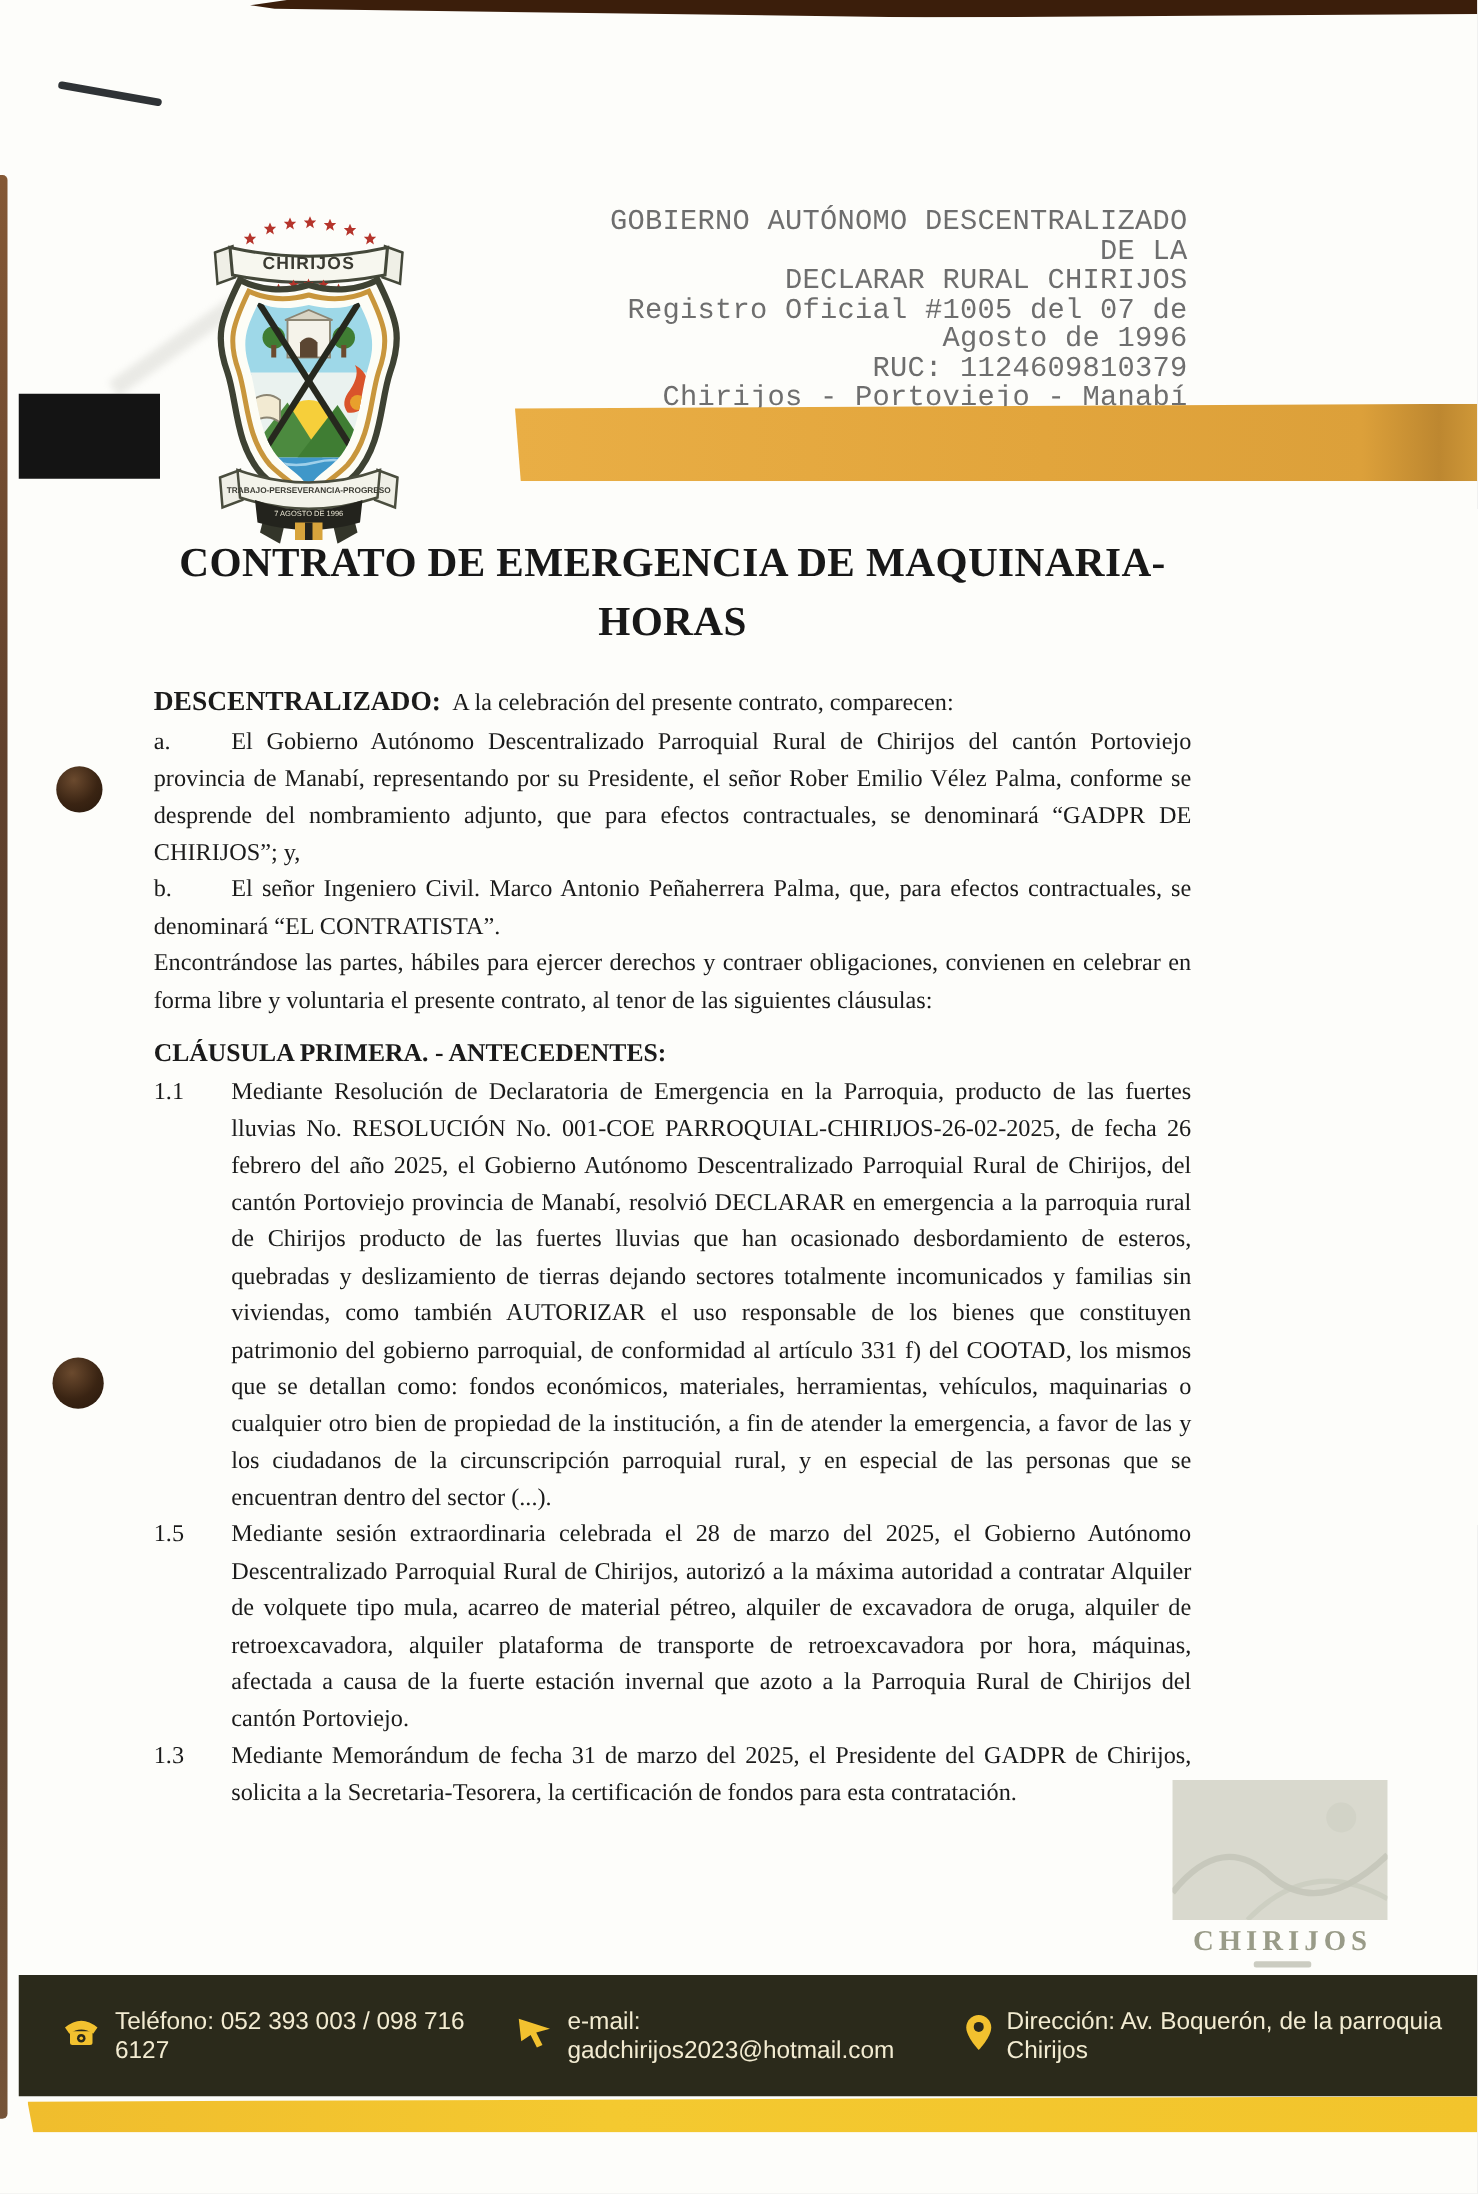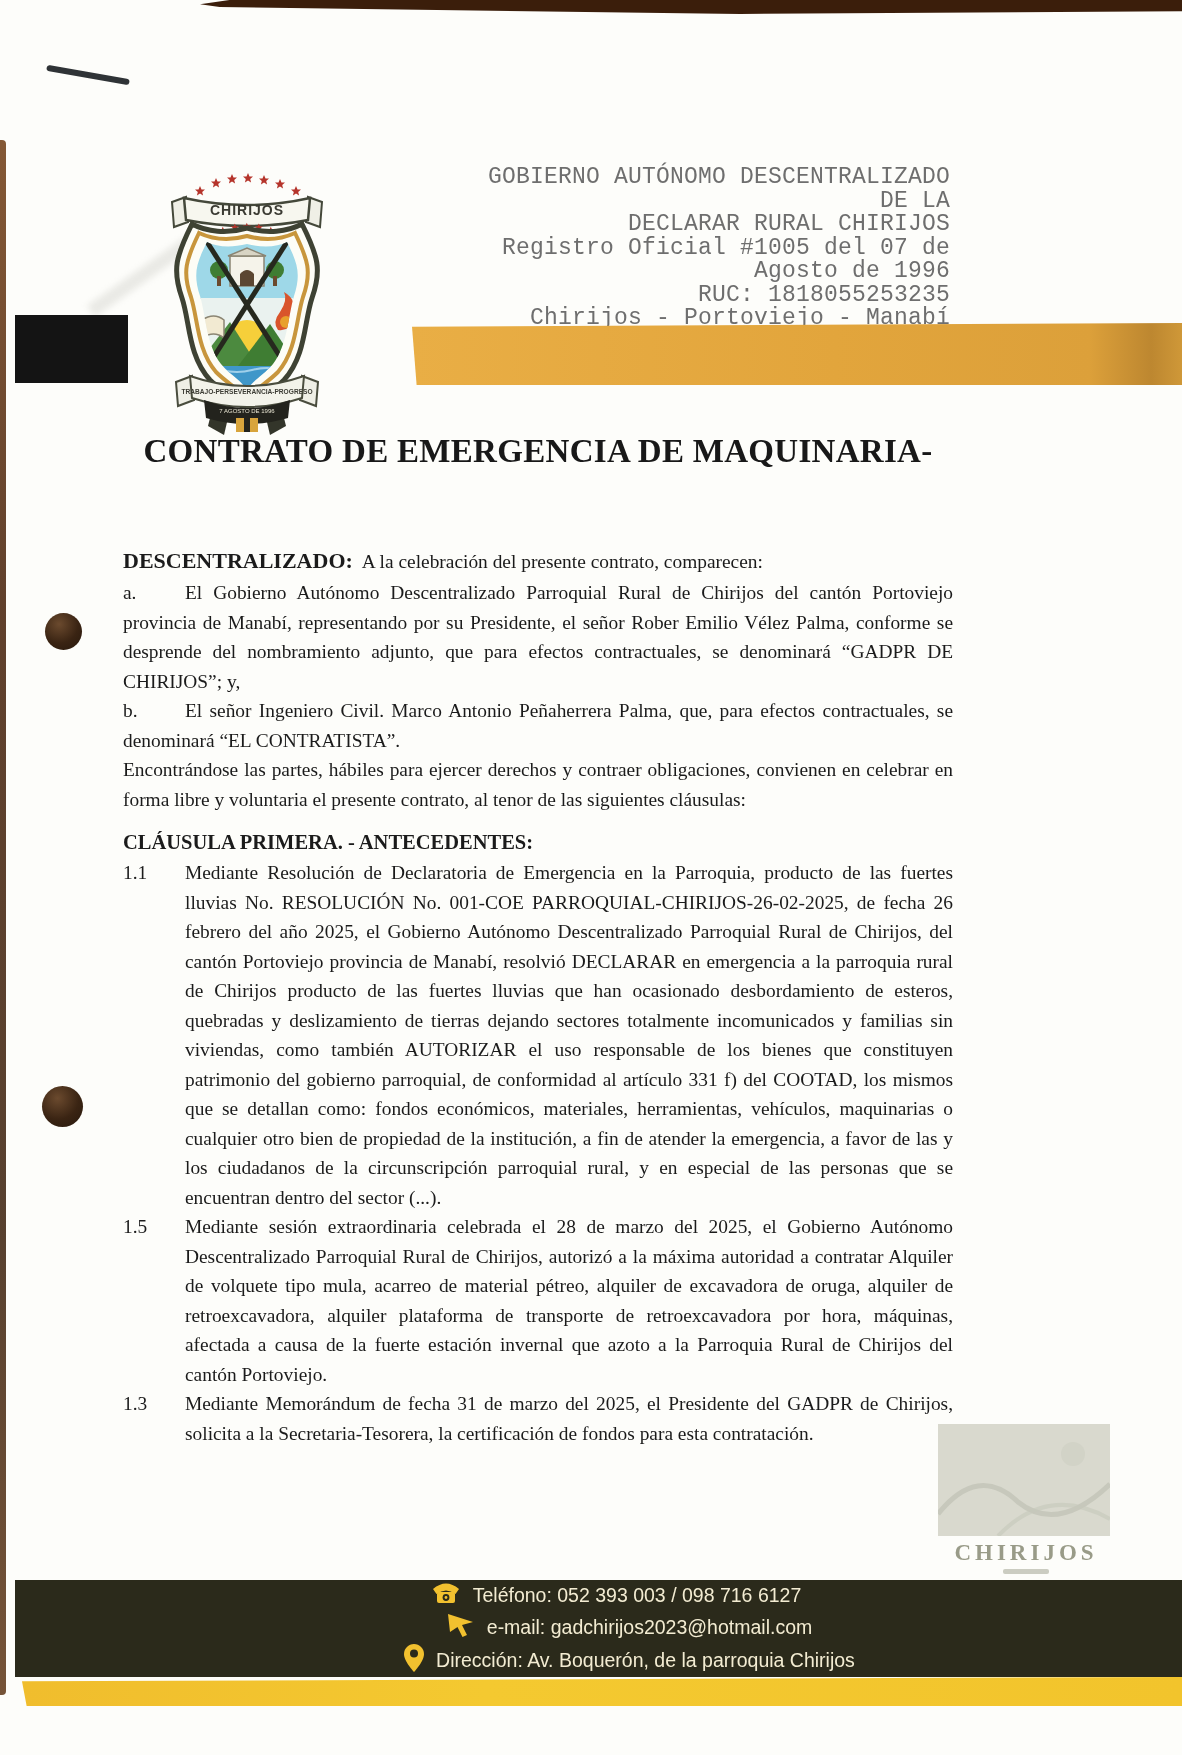--- a/index.html
+++ b/index.html
@@ -86,21 +86,21 @@
   }
   .stamp-subline{width:46px;height:5px;background:#9a9c88;opacity:.5;margin:3px auto 0;border-radius:2px;}
 
   
   .footer-bar{
     position:absolute;left:15px;top:1580px;width:1167px;height:97px;
     background:#2b2a1b;
     display:flex;align-items:center;
     padding-left:34px;box-sizing:border-box;
     font-family:"Liberation Sans", sans-serif;
-    color:#f3ecd2;font-size:19.5px;flex-direction:column;
+    color:#f3ecd2;font-size:19.5px;
   }
   .footer-group{display:flex;align-items:center;gap:11px;}
   .footer-group + .footer-group{margin-left:27px;}
   .footer-yellow{
     position:absolute;left:22px;top:1677px;width:1160px;height:29px;
     background:linear-gradient(90deg,#f0bd2d,#f4c930 40%,#f2c42c);
     clip-path:polygon(0 15%,100% 0,100% 100%,.4% 100%);
   }
 </style>
 </head>
@@ -189,28 +189,29 @@
         <rect x="82" y="248" width="6" height="14" fill="#23231d"></rect>
         <text x="85" y="243" text-anchor="middle" font-family="Liberation Sans, sans-serif" font-size="6" fill="#e8e4d2">7 AGOSTO DE 1996</text>
       </g>
     </svg>
   </div>
 
   <div class="header-text">
     <div>GOBIERNO AUTÓNOMO DESCENTRALIZADO DE LA</div>
     <div>DECLARAR RURAL CHIRIJOS</div>
     <div>Registro Oficial #1005  del 07 de Agosto de 1996</div>
-    <div>RUC: 1818055253235</div>
+    <div>RUC: 1124609810379</div>
     <div>Chirijos - Portoviejo - Manabí</div>
   </div>
 
   <div class="gold-band"></div>
 
   <div class="doc-title">
     <div>CONTRATO DE EMERGENCIA DE MAQUINARIA-</div>
+    <div>HORAS</div>
   </div>
 
   <div class="stamp">
     <div class="stamp-box">
       <svg width="172" height="112" viewBox="0 0 172 112">
         <path d="M0,90 Q40,40 80,78 Q120,110 172,60" stroke="#8e907c" stroke-width="5" fill="none" opacity=".7"></path>
         <path d="M60,112 Q110,60 172,95" stroke="#9a9c88" stroke-width="4" fill="none" opacity=".6"></path>
         <circle cx="135" cy="30" r="12" fill="#a3a591" opacity=".5"></circle>
       </svg>
     </div>

